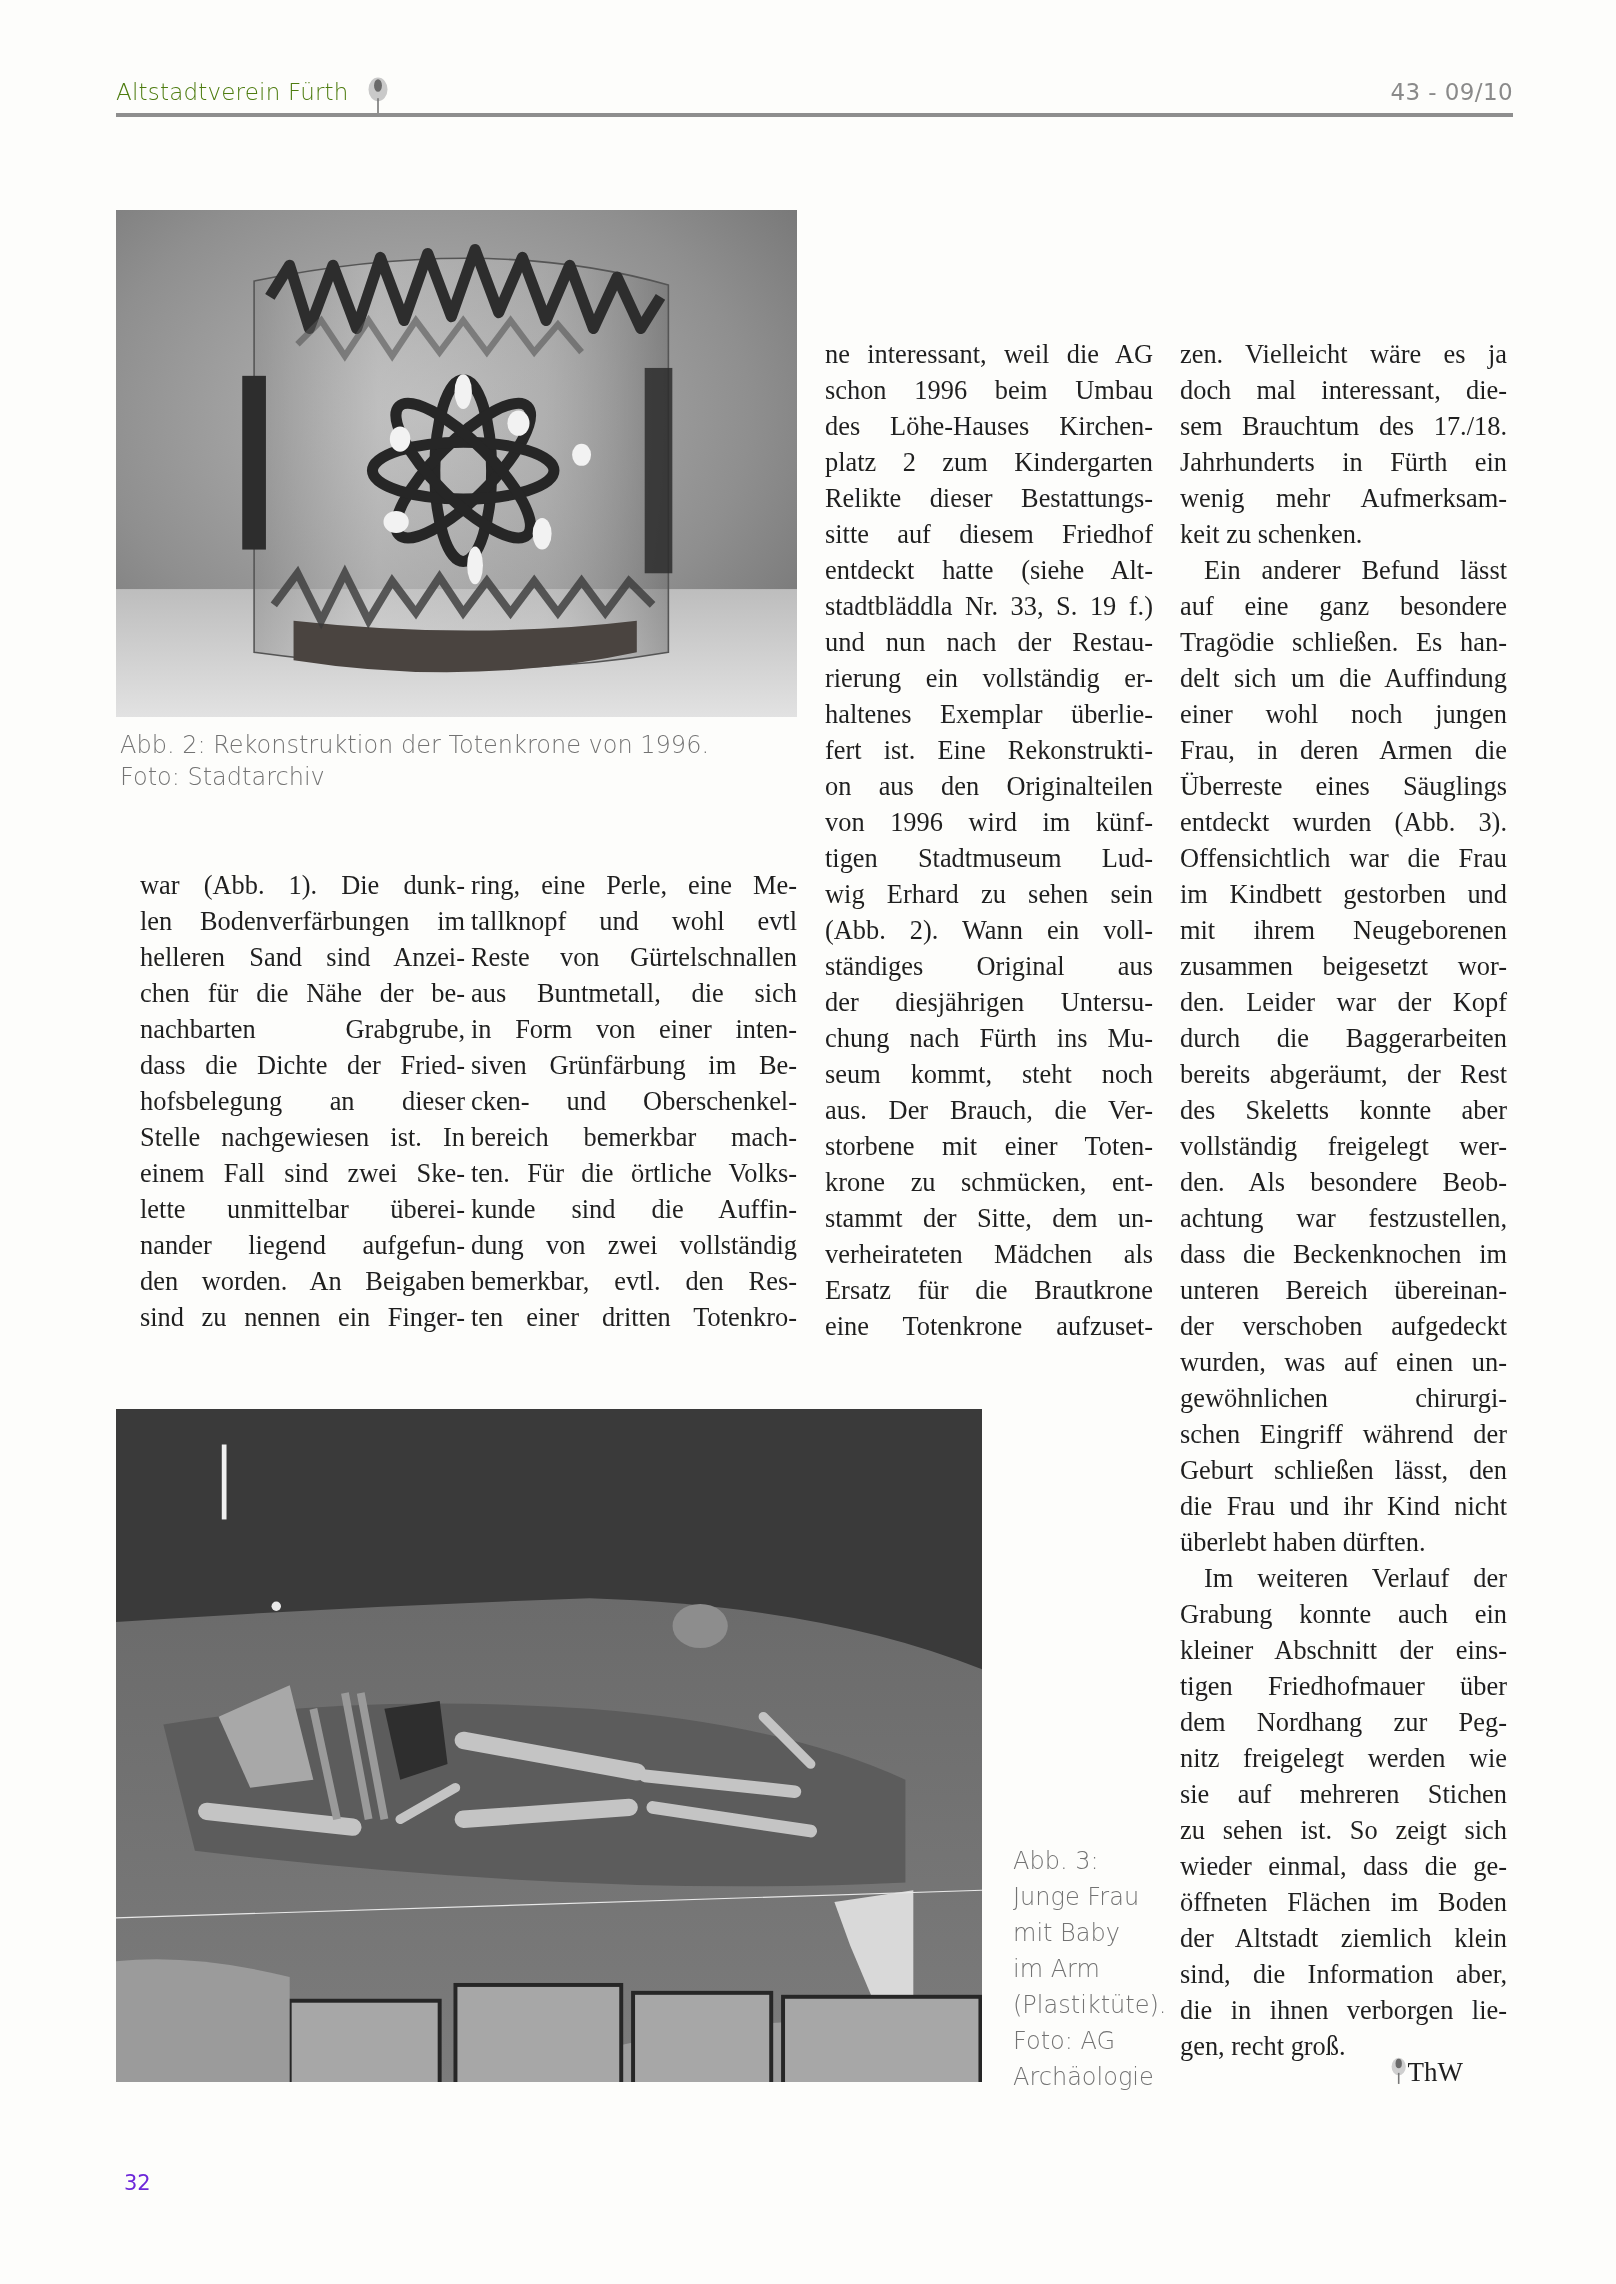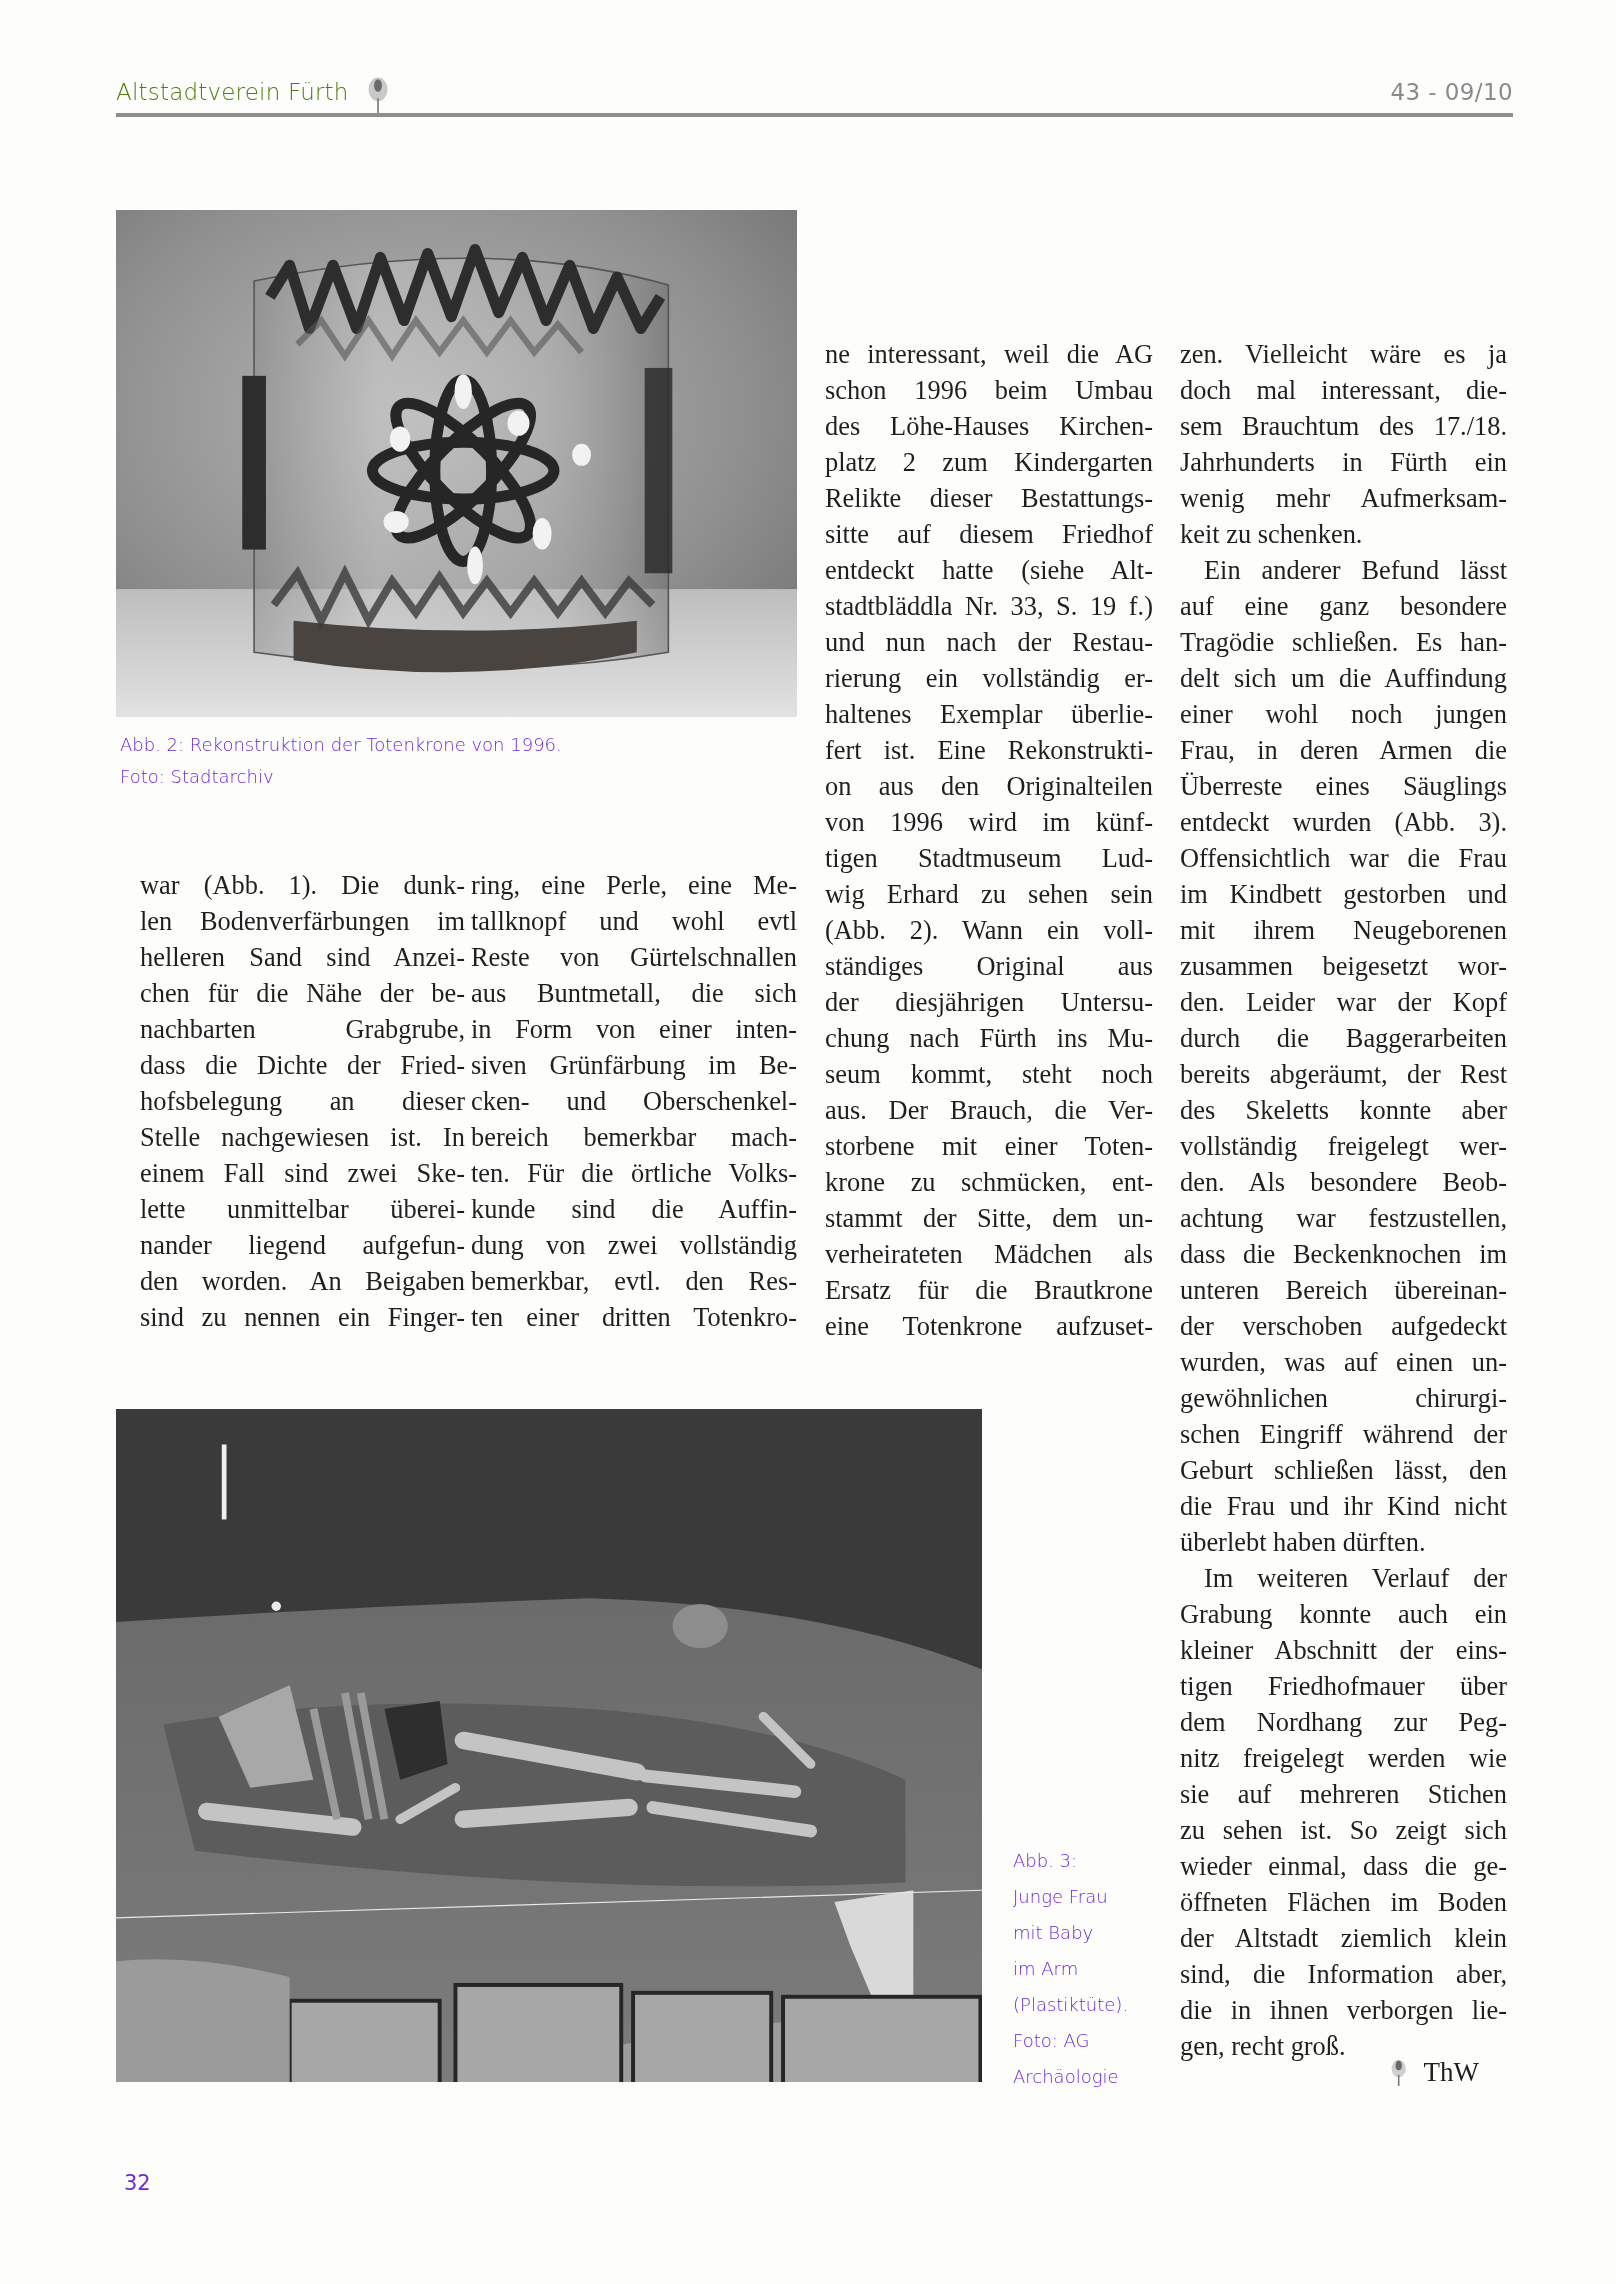--- a/index.html
+++ b/index.html
@@ -26,41 +26,41 @@
   
   .fig {
     background: #9a9a9a; overflow: hidden;
   }
   .fig svg { display: block; width: 100%; height: 100%; }
   .fig2 { left: 116px; top: 210px; width: 681px; height: 507px; }
   .fig3 { left: 116px; top: 1409px; width: 866px; height: 673px; }
 
   .caption {
     font-family: "DejaVu Sans", "Liberation Sans", sans-serif;
-    font-size: 18px; color: #6d28d9; line-height: 32px; font-weight: 300;
+    font-size: 24px; color: #737373; line-height: 32px; font-weight: 300;
   }
   .cap2 { left: 120px; top: 729px; width: 679px; }
   .cap3 { left: 1013px; top: 1843px; width: 158px; line-height: 36px; }
 
   
   .col {
     font-size: 26.4px; line-height: 36px; text-align: justify;
     hyphens: manual;
   }
   .col .ln { display: block; text-align: justify; text-align-last: justify; white-space: nowrap; }
   .col .ln.last { text-align-last: left; }
   .col .ln.indent { padding-left: 24px; }
 
   .col1 { left: 116px; top: 867px; width: 325px; margin-left: 24px; }
   .col2 { left: 471px; top: 867px; width: 326px; }
   .col3 { left: 825px; top: 336px; width: 328px; }
   .col4 { left: 1180px; top: 336px; width: 327px; }
 
   .sig {
-    left: 1390px; top: 2057px; font-size: 27px; display: flex; align-items: center; gap: 16px;
+    left: 1390px; top: 2057px; font-size: 27px; display: flex; 
   }
   .sig-logo { width: 17.4px; height: 27px; }
 
   .pagenum {
     left: 124px; top: 2171px; font-family: "DejaVu Sans", "Liberation Sans", sans-serif;
     font-size: 21px; color: #6d28d9;
   }
 </style>
 </head>
 <body>

